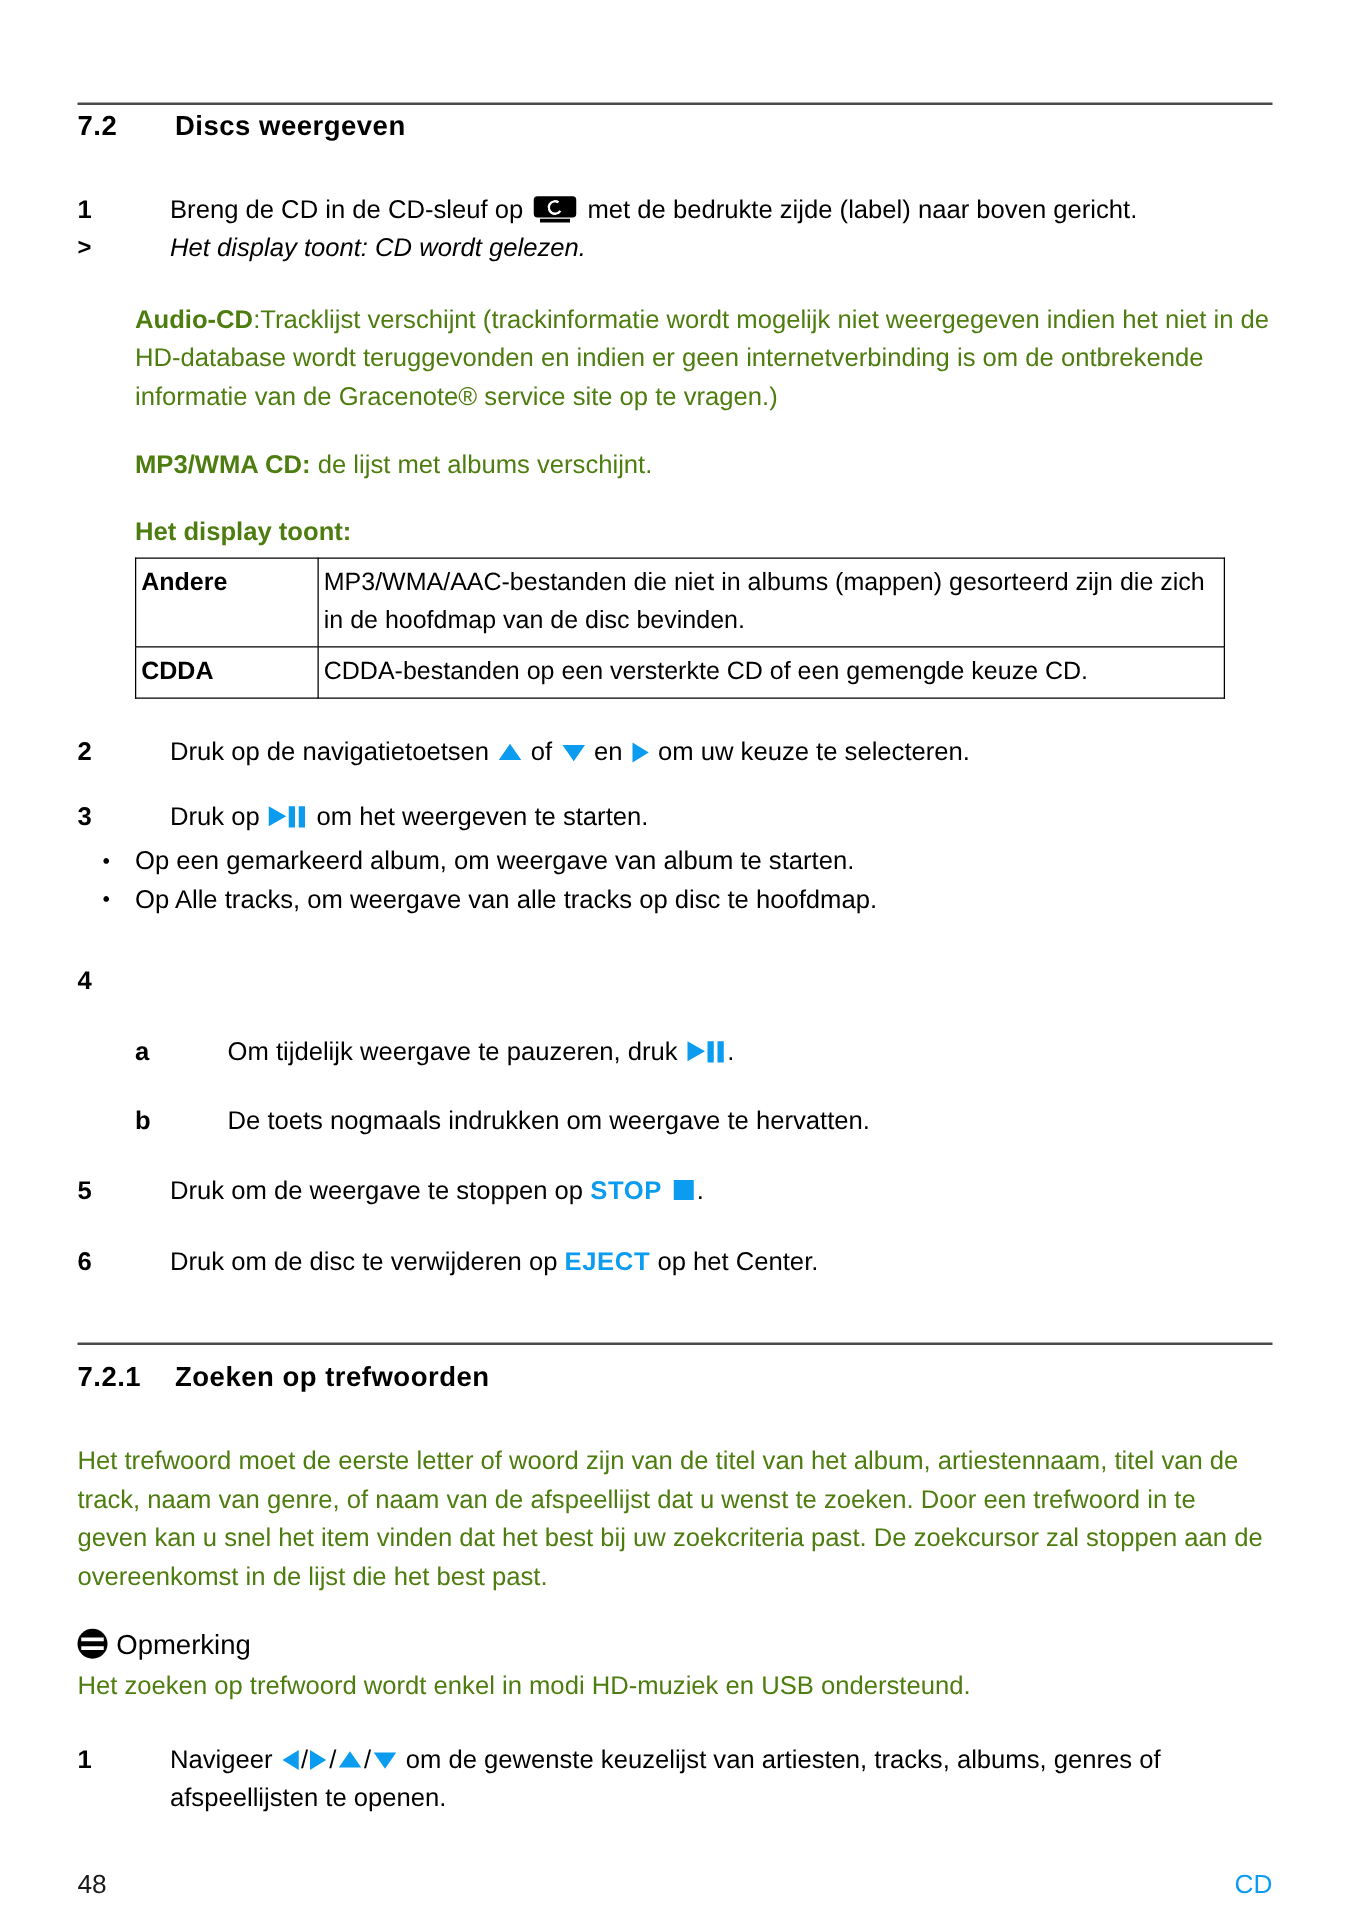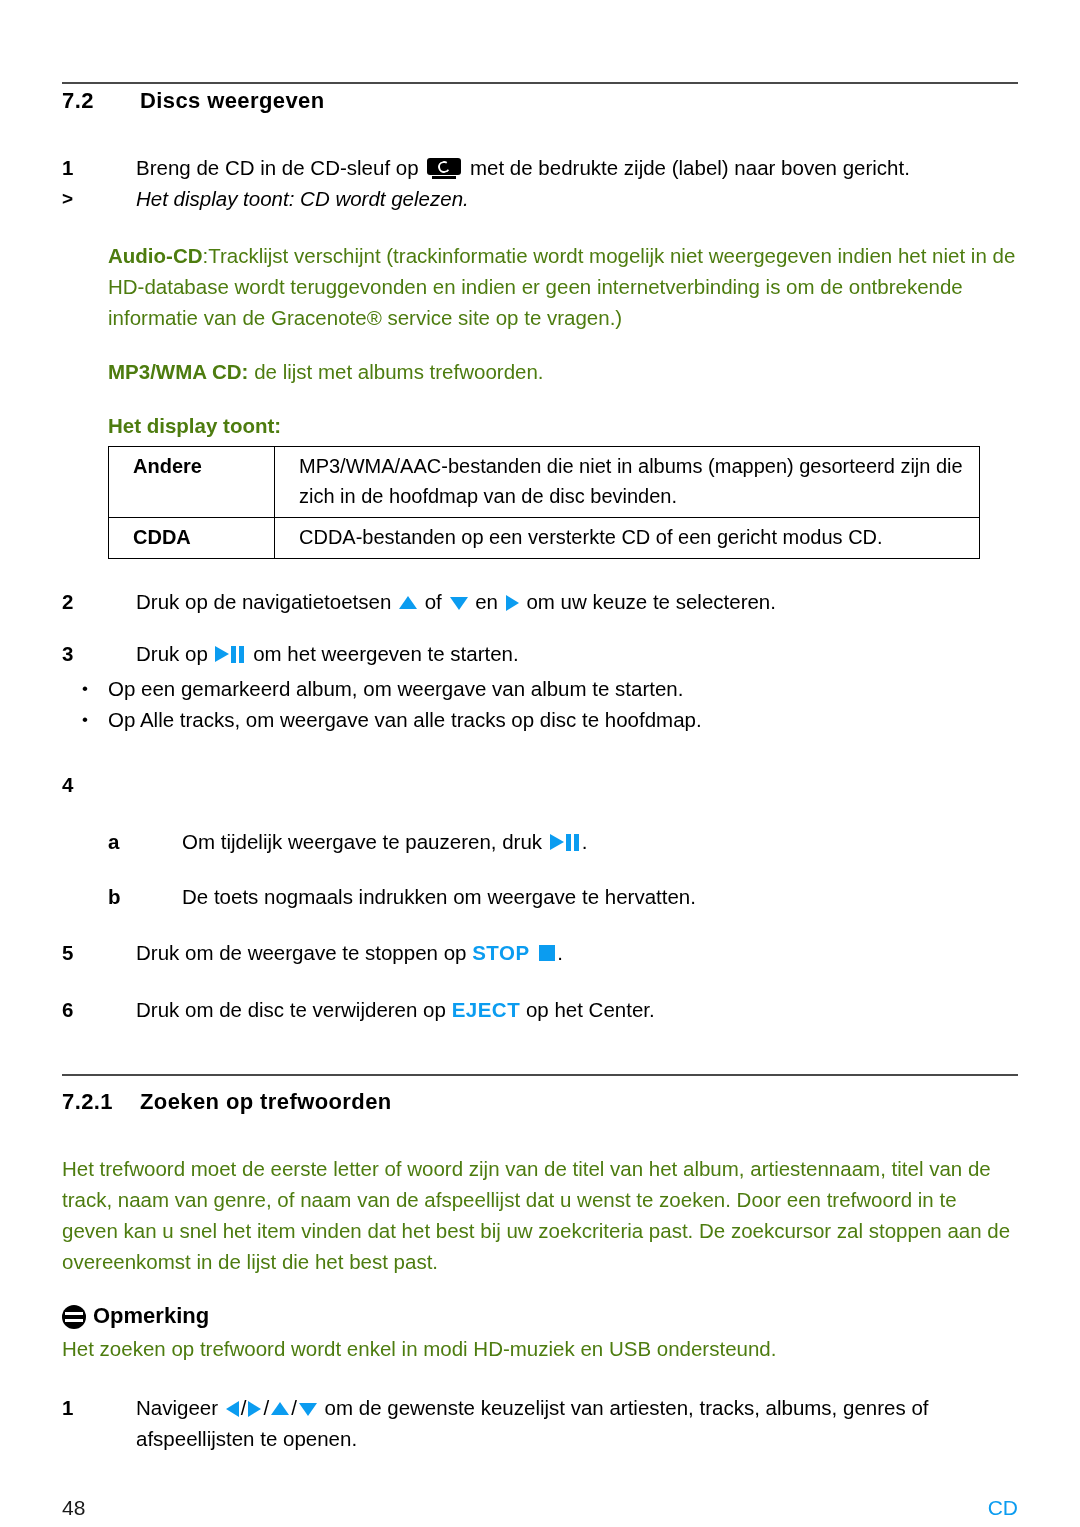--- a/index.html
+++ b/index.html
@@ -209,21 +209,21 @@
 
   
   table.display-table {
     border-collapse: collapse;
     width: 872px;
     margin-top: 5px;
     font-size: 20px;
   }
   table.display-table td {
     border: 1.5px solid #000;
-    padding: 4px 8px 6px 24px;
+    padding: 4px 8px 6px 4px;
     vertical-align: top;
     line-height: 30px;
   }
   table.display-table td.key {
     width: 133px;
     font-weight: bold;
     white-space: nowrap;
   }
 
   
@@ -270,35 +270,35 @@
   <div class="step step-arrow">
     <span class="marker">&gt;</span>
     <span class="body">Het display toont: CD wordt gelezen.</span>
   </div>
 
   <div class="para indent-block" style="margin-top:26px;">
     <span class="b">Audio-CD</span><span>:Tracklijst verschijnt (trackinformatie wordt mogelijk niet weergegeven indien het niet in de HD-database wordt teruggevonden en indien er geen internetverbinding is om de ontbrekende informatie van de Gracenote® service site op te vragen.)</span>
   </div>
 
   <div class="para indent-block" style="margin-top:23px;">
-    <span class="b">MP3/WMA CD:</span><span> de lijst met albums trefwoorden.</span>
+    <span class="b">MP3/WMA CD:</span><span> de lijst met albums verschijnt.</span>
   </div>
 
   <div class="para indent-block b" style="margin-top:23px;">Het display toont:</div>
 
   <div class="indent-block">
     <table class="display-table">
       <tbody>
         <tr>
           <td class="key">Andere</td>
           <td>MP3/WMA/AAC-bestanden die niet in albums (mappen) gesorteerd zijn die zich in de hoofdmap van de disc bevinden.</td>
         </tr>
         <tr>
           <td class="key">CDDA</td>
-          <td>CDDA-bestanden op een versterkte CD of een gericht modus CD.</td>
+          <td>CDDA-bestanden op een versterkte CD of een gemengde keuze CD.</td>
         </tr>
       </tbody>
     </table>
   </div>
 
   <div class="step" style="margin-top:27px;">
     <span class="marker">2</span>
     <span class="body">
       <span>Druk op de navigatietoetsen</span>
       <span class="tri tri-up"></span>
@@ -371,21 +371,21 @@
   <div class="rule rule-mid" style="margin-top:49px;"></div>
 
   <div class="section-head" style="margin-top:13px;">
     <span class="num">7.2.1</span>
     <span class="title">Zoeken op trefwoorden</span>
   </div>
 
   <div class="para" style="margin-top:38px;">Het trefwoord moet de eerste letter of woord zijn van de titel van het album, artiestennaam, titel van de track, naam van genre, of naam van de afspeellijst dat u wenst te zoeken. Door een trefwoord in te geven kan u snel het item vinden dat het best bij uw zoekcriteria past. De zoekcursor zal stoppen aan de overeenkomst in de lijst die het best past.</div>
 
   <div style="margin-top:26px;">
-    <div style="font-size:22px; font-weight:bold; display:flex; align-items:flex-end;">
+    <div style="font-size:22px; font-weight:normal; display:flex; align-items:flex-start;">
       <span class="icon-note">
         <span class="stripe s1"></span>
           <span class="stripe s2"></span>
       </span>
       <span>Opmerking</span>
     </div>
     <div class="para" style="margin-top:4px;">Het zoeken op trefwoord wordt enkel in modi HD-muziek en USB ondersteund.</div>
   </div>
 
   <div class="step" style="margin-top:28px;">

